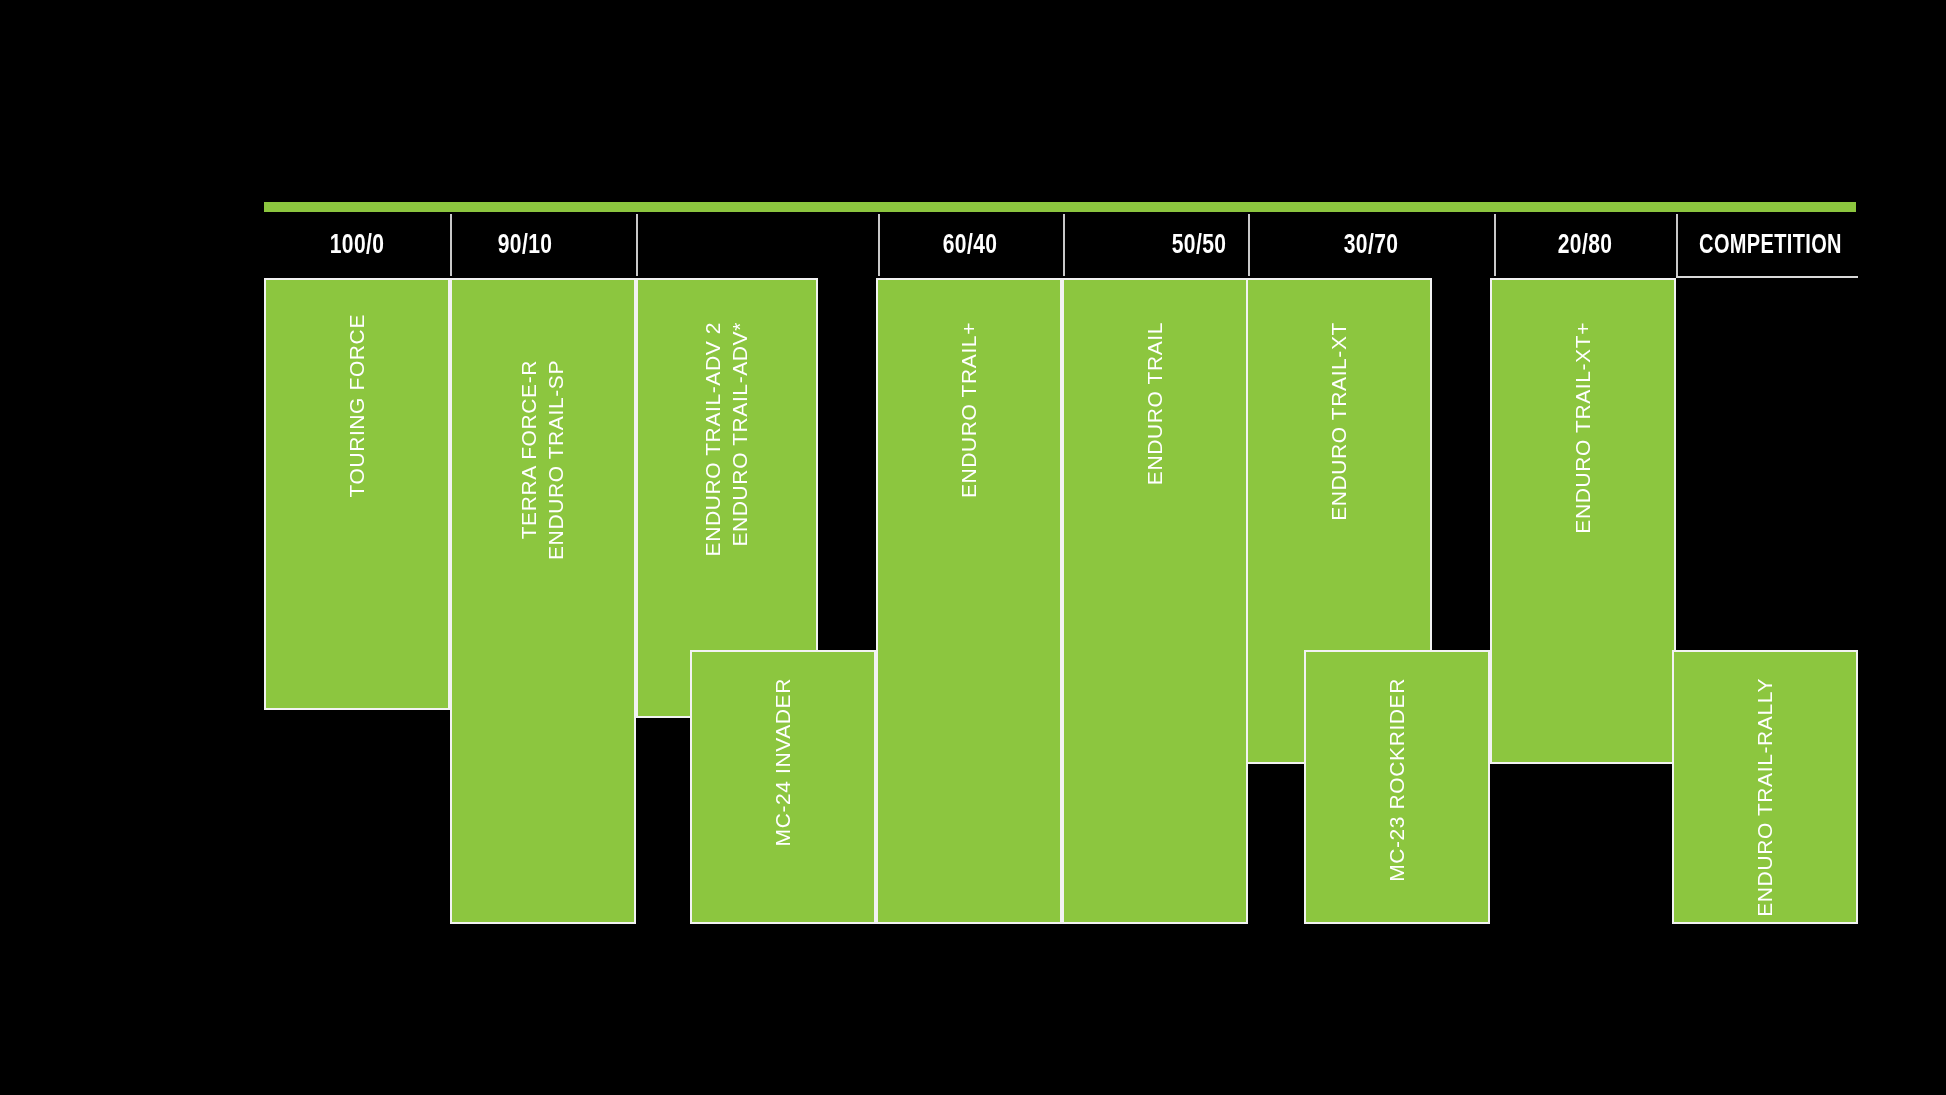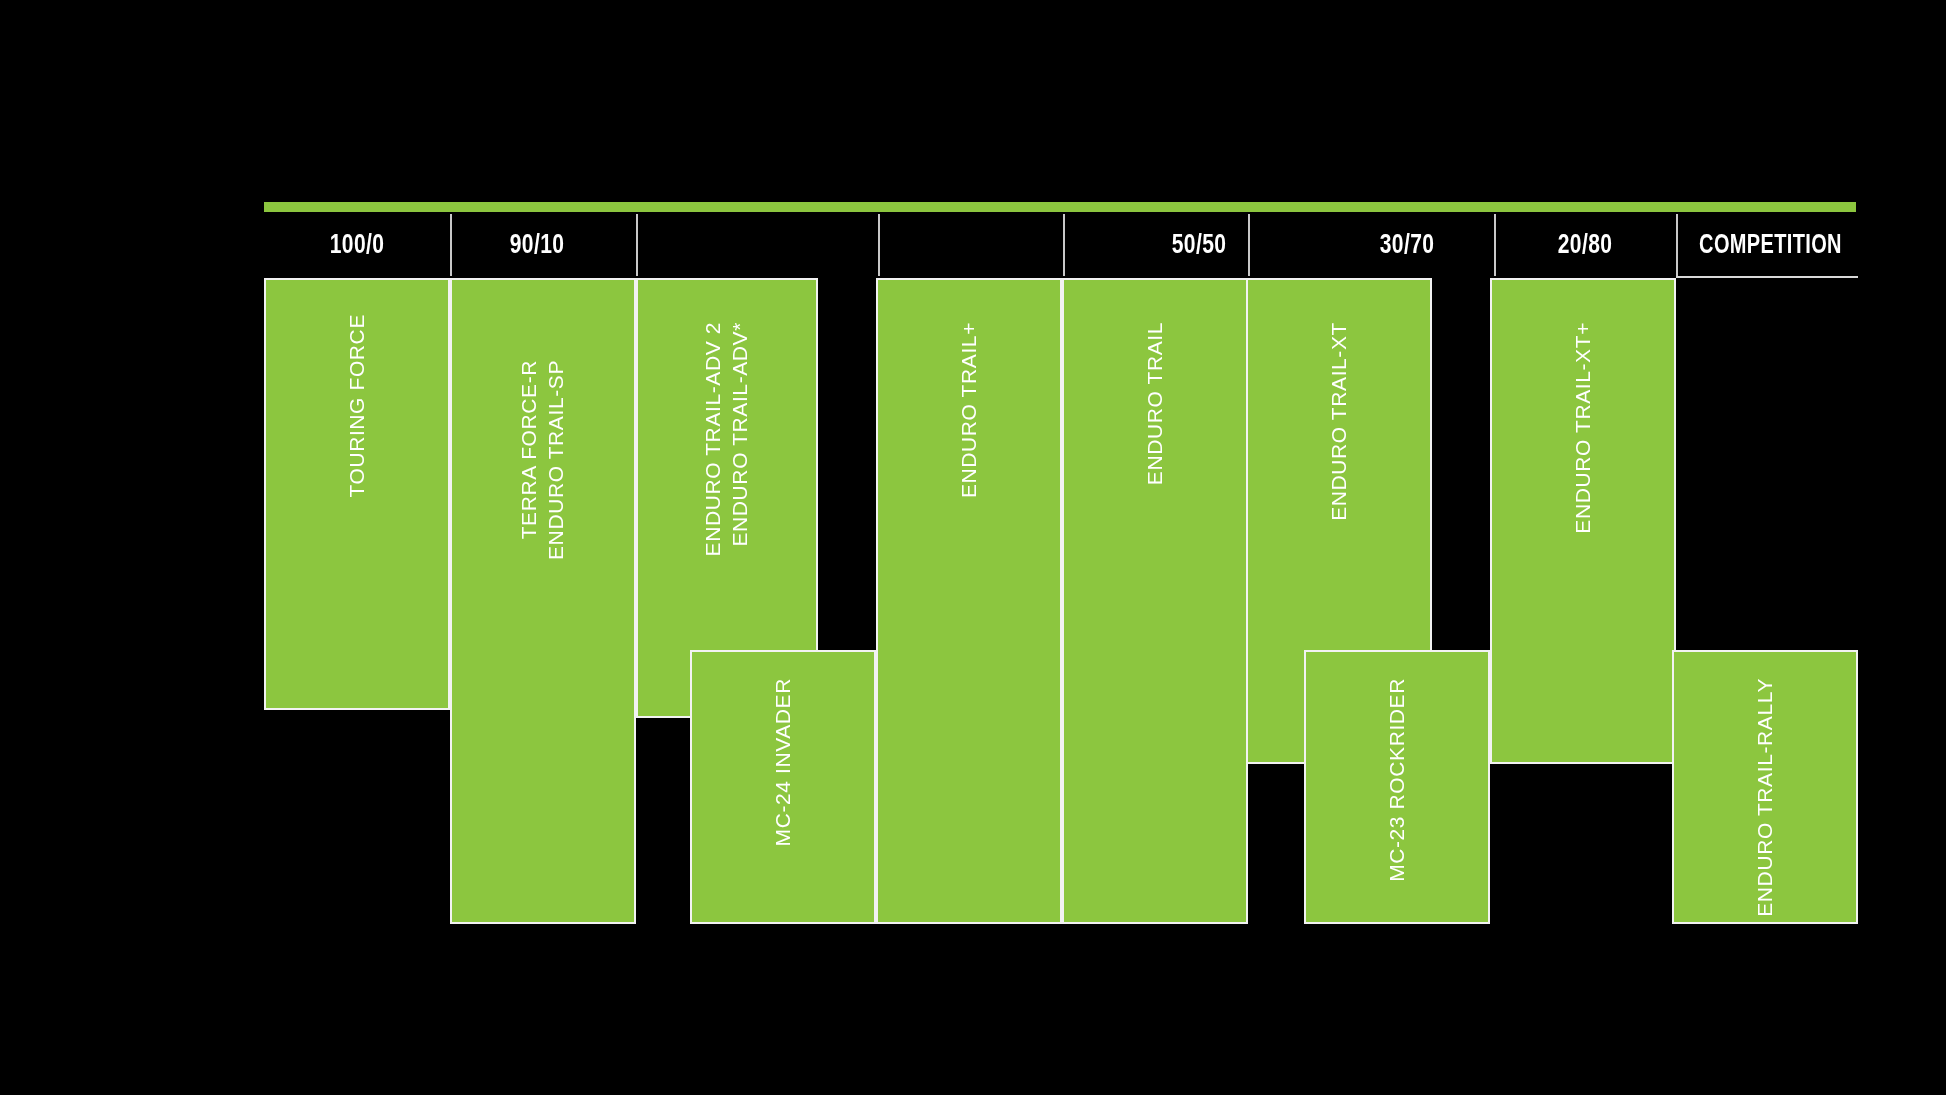--- a/index.html
+++ b/index.html
@@ -118,27 +118,30 @@
 
 <div id="chart-root">
 
   <div class="accent-bar" style="left:264px; top:174px; width:1592px; height:10px;"></div>
 
   <div class="header-row" style="left:264px; top:184px; width:1600px; height:64px;">
 
     <div class="header-cell" style="left:0px; width:186px;">
       <span class="hdr-label">100/0</span>
     </div>
-    <div class="header-cell" style="left:180px; width:186px;text-align:right;">
+    <div class="header-cell" style="left:168px; width:186px;text-align:right;">
       <span class="hdr-label">90/10</span>
+    </div>
+    <div class="header-cell" style="left:614px; width:185px;">
+      <span class="hdr-label">60/40</span>
     </div>
     <div class="header-cell" style="left:843px; width:185px;">
       <span class="hdr-label">50/50</span>
     </div>
-    <div class="header-cell" style="left:1020px; width:246px;">
+    <div class="header-cell" style="left:984px; width:246px;">
       <span class="hdr-label">30/70</span>
     </div>
     <div class="header-cell" style="left:1230px; width:182px;">
       <span class="hdr-label">20/80</span>
     </div>
     <div class="header-cell wide" style="left:1412px; width:188px;">
       <span class="hdr-label">COMPETITION</span>
     </div>
   </div>
 

